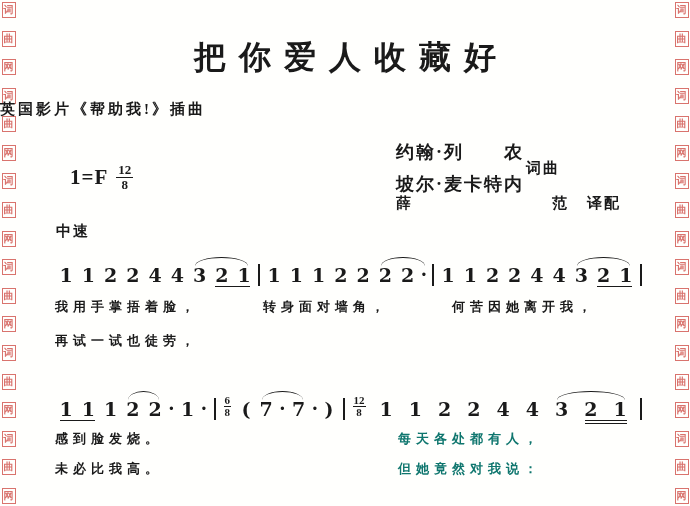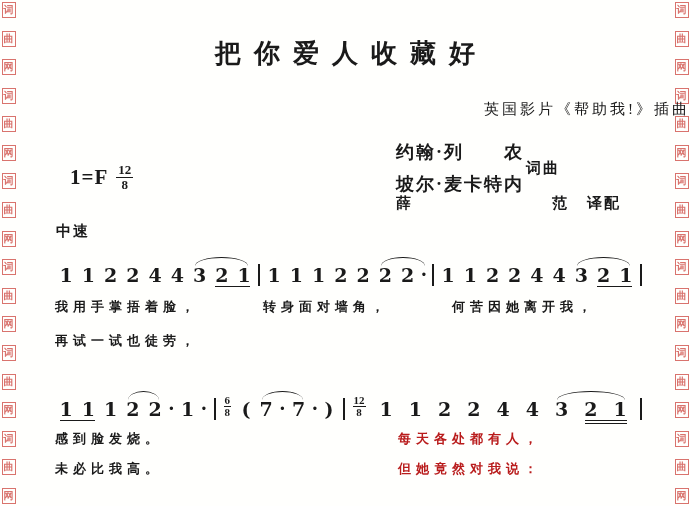--- a/index.html
+++ b/index.html
@@ -8,24 +8,24 @@
   .page{position:relative;width:690px;height:506px;background:#fffffd;overflow:hidden}
 
   
   .wm-col{position:absolute;top:2px;bottom:2px;width:15px;display:flex;flex-direction:column;
           justify-content:space-between;align-items:center}
   .wm-col.left{left:1px}.wm-col.right{right:1px}
   .wm-char{font-size:10px;line-height:1;border:1px solid currentColor;padding:2px 1px;
            font-weight:bold;font-family:"Liberation Sans",sans-serif}
 
   
-  .title{position:absolute;top:36px;left:0;right:0;text-align:center;font-size:26px;
+  .title{position:absolute;top:36px;left:0;right:0;text-align:center;font-size:32px;
          font-weight:bold;letter-spacing:13px;padding-left:13px}
-  .subtitle{position:absolute;top:100px;left:0;right:0;text-align:right;font-size:15px;
-            font-weight:normal;letter-spacing:3px}
+  .subtitle{position:absolute;top:100px;left:0;right:0;text-align:left;font-size:15px;
+            font-weight:bold;letter-spacing:3px}
   .keysig{position:absolute;left:70px;top:163px;display:flex;align-items:center;font-weight:bold}
   .keylabel{font-size:21px;letter-spacing:1px}
   .frac{display:inline-flex;flex-direction:column;align-items:center;margin-left:8px;
         font-size:13px;line-height:1.1;font-weight:bold}
   .frac .top{border-bottom:1.5px solid #1a1a1a;padding:0 2px}
   .credits{position:absolute;left:396px;top:137px;display:flex;align-items:center}
   .credit-line{font-size:18px;font-weight:bold;letter-spacing:2px;line-height:1.75;white-space:pre}
   .credit-role{font-size:15px;font-weight:bold;margin-left:2px;letter-spacing:2px}
   .credit3{position:absolute;left:396px;top:194px;width:225px;display:flex;align-items:center;
            font-size:15px;font-weight:bold}
@@ -52,21 +52,21 @@
          font-weight:bold;line-height:1.05;margin:0 6px 1px 2px}
   .meter .top{border-bottom:1.2px solid #1a1a1a;padding:0 1px}
 
   
   .lyrics{position:absolute;left:0;right:0;height:20px}
   .lyrics.r1a{top:298px}.lyrics.r1b{top:332px}
   .lyrics.r2a{top:430px}.lyrics.r2b{top:460px}
   .phrase{position:absolute;font-size:13px;font-weight:bold;letter-spacing:5px;white-space:pre}
   .phrase.p1{left:55px}.phrase.p2{left:263px}.phrase.p3{left:452px}
   .phrase.q2{left:398px}
-  .phrase.faded{color:#b91c1c}
+  .phrase.faded{color:#0f766e}
 </style>
 </head>
 <body>
 
 <div class="page">
 
   <div class="wm-col left" style="color: rgb(217, 115, 109);">
       <span class="wm-char">词</span>
       <span class="wm-char">曲</span>
       <span class="wm-char">网</span>

